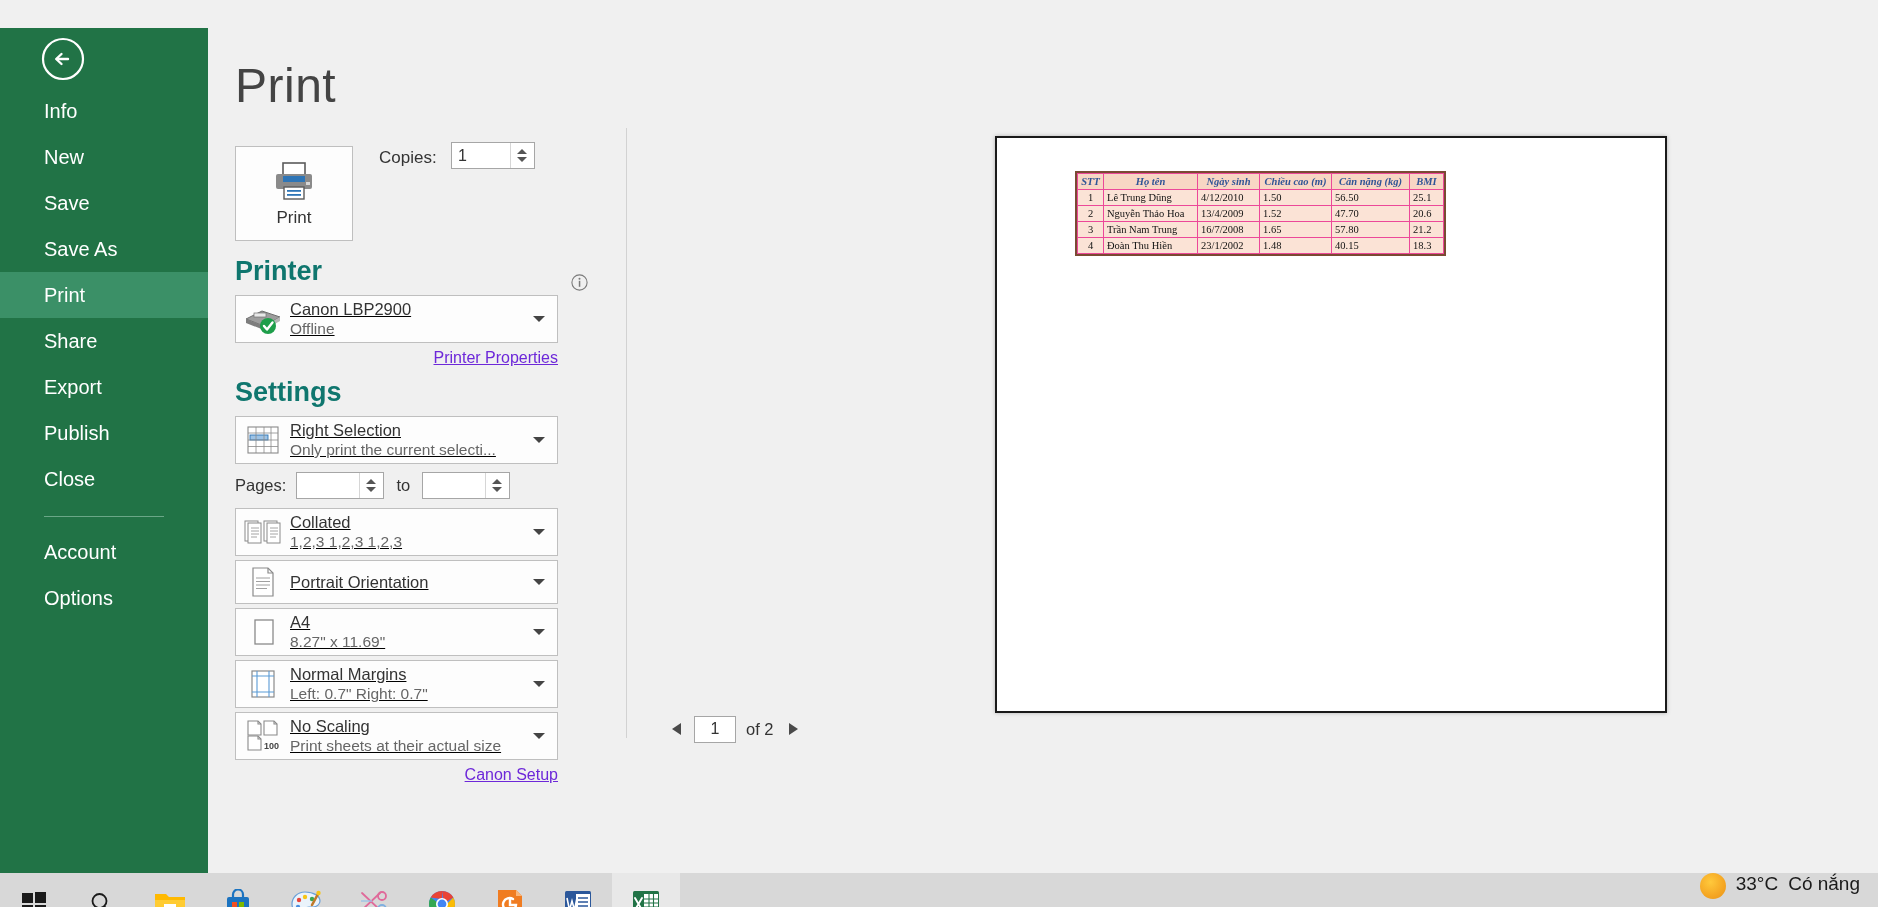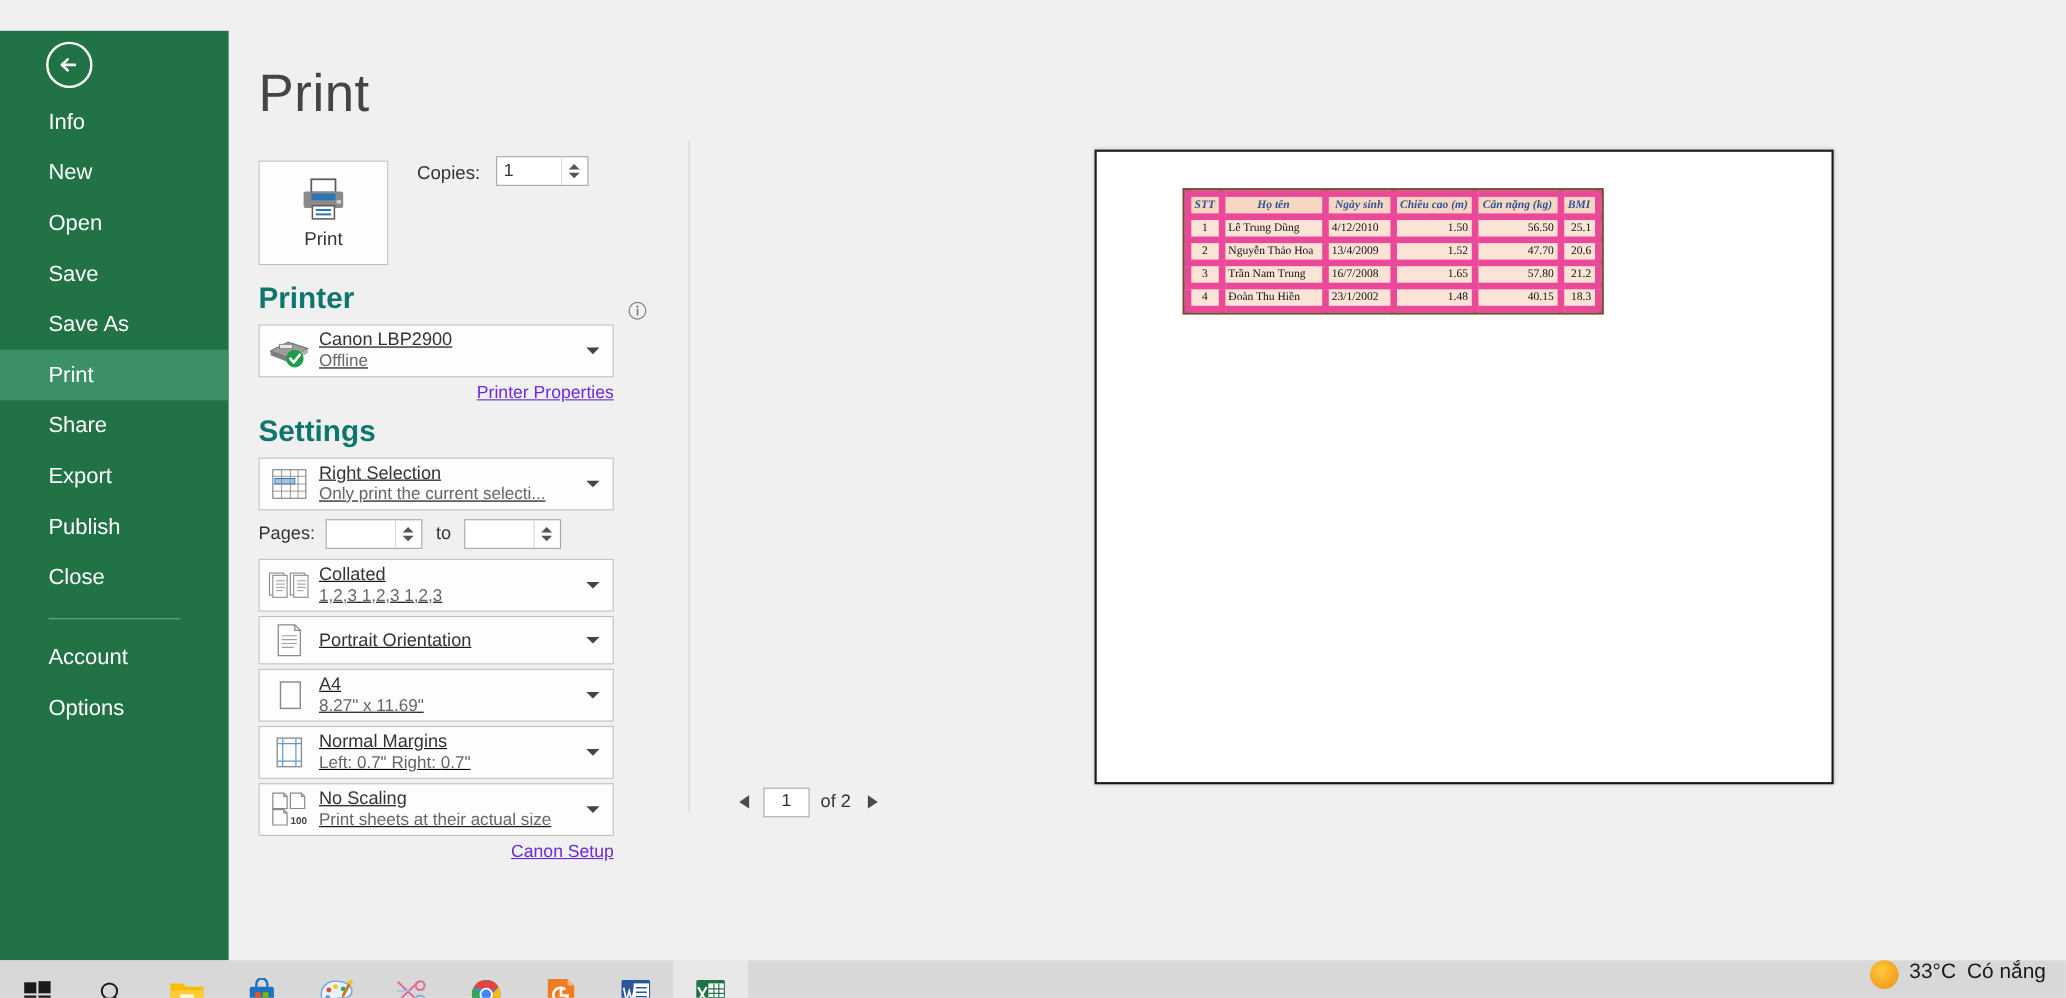--- a/index.html
+++ b/index.html
@@ -158,36 +158,36 @@
     background: #ffffff;
     border: 2px solid #1a1a1a;
     box-shadow: 0 0 4px rgba(0,0,0,0.25);
   }
   #sheet-table {
     position: absolute; left: 80px; top: 35px;
     border-collapse: collapse;
     font-family: "Liberation Serif", serif;
   }
   #sheet-table th, #sheet-table td {
-    border: 6px solid #ec4899;
+    border: 1px solid #ec4899;
     padding: 1px 3px;
     font-size: 10.5px;
     line-height: 13px;
     background: #fbe3d6;
     white-space: nowrap;
   }
   #sheet-table thead th {
     color: #2f5496; font-style: italic; font-weight: bold;
     text-align: center; background: #f8d6c4;
   }
   #sheet-table tbody td { color: #111; }
   #sheet-table tbody td.c-stt { text-align: center; width: 26px; }
   #sheet-table tbody td.c-name { text-align: left; width: 94px; }
   #sheet-table tbody td.c-dob { text-align: left; width: 62px; }
-  #sheet-table tbody td.c-num { text-align: right; }
+  #sheet-table tbody td.c-num { }
   #sheet-table tbody td.c-h { width: 72px; }
   #sheet-table tbody td.c-w { width: 78px; }
   #sheet-table tbody td.c-b { width: 34px; }
   #sheet-table { outline: 2px solid #7a4a33; }
 
   
   #pager {
     position: absolute; left: 458px; top: 685px;
     display: flex; align-items: center; height: 32px;
   }
@@ -248,21 +248,20 @@
       <svg width="46" height="46" viewBox="0 0 46 46">
         <circle cx="23" cy="23" r="20" fill="none" stroke="#ffffff" stroke-width="2.2"></circle>
         <path d="M28 23 H17" stroke="#ffffff" stroke-width="2.4" fill="none" stroke-linecap="round"></path>
         <path d="M21.5 18 L16.2 23 L21.5 28" stroke="#ffffff" stroke-width="2.4" fill="none" stroke-linecap="round" stroke-linejoin="round"></path>
       </svg>
     </div>
 
     <div class="nav-list">
       <div class="nav-item"><span>Info</span></div>
       <div class="nav-item"><span>New</span></div>
-      <div class="nav-item"><span>Open</span></div>
       <div class="nav-item"><span>Save</span></div>
       <div class="nav-item"><span>Save As</span></div>
       <div class="nav-item active"><span>Print</span></div>
       <div class="nav-item"><span>Share</span></div>
       <div class="nav-item"><span>Export</span></div>
       <div class="nav-item"><span>Publish</span></div>
       <div class="nav-item"><span>Close</span></div>
 
       <div class="nav-sep"></div>
 

